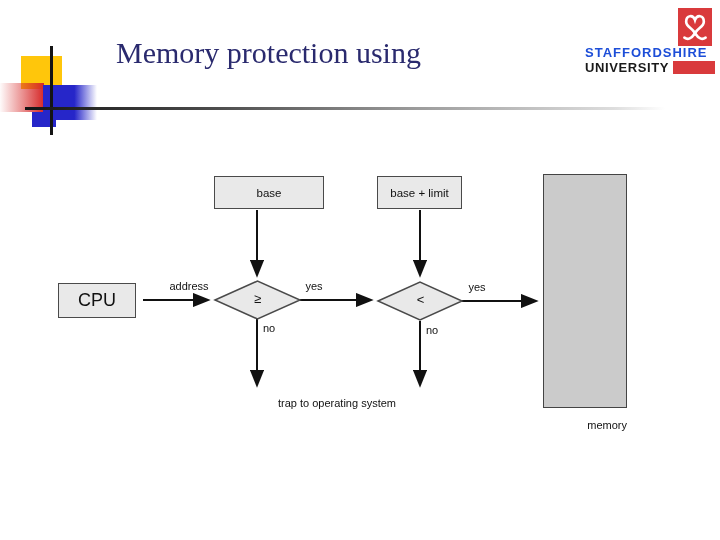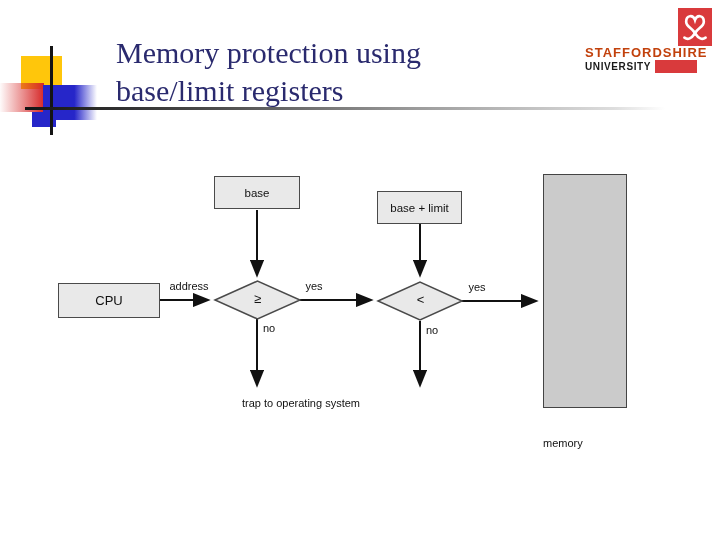--- a/index.html
+++ b/index.html
@@ -22,62 +22,61 @@
   .title{
     position:absolute;left:92px;top:14px;width:520px;
     font-family:"Liberation Serif",serif;font-size:30px;line-height:38px;
     color:#2a2a6e;font-weight:400;margin-left:24px;
   }
   .title span{display:block;}
   
   .knot{position:absolute;left:678px;top:8px;width:34px;height:38px;background:#d93a3c;
     display:flex;align-items:center;justify-content:center;}
   .logo-line1{position:absolute;left:585px;top:45px;width:130px;
-    font-size:13px;font-weight:700;letter-spacing:1px;color:#c2410c;white-space:nowrap;}
+    font-size:13px;font-weight:700;letter-spacing:1px;color:#1d4ed8;white-space:nowrap;}
   .logo-line2{position:absolute;left:585px;top:60px;width:135px;
-    font-size:10px;font-weight:700;letter-spacing:0.6px;color:#1a1a1a;white-space:nowrap;
+    font-size:13px;font-weight:700;letter-spacing:0.6px;color:#1a1a1a;white-space:nowrap;
     display:flex;align-items:center;}
   .logo-redbar{display:inline-block;width:42px;height:13px;background:#d93a3c;margin-left:4px;}
   
   .flow-svg{position:absolute;left:0;top:0;pointer-events:none;}
   .box{
     position:absolute;background:#e9e9e9;border:1.5px solid #4a4a4a;
     display:flex;align-items:center;justify-content:center;
     font-size:11.5px;color:#111;box-sizing:border-box;
   }
-  .box-base{left:214px;top:176px;width:86px;height:33px;}
-  .box-baselimit{left:377px;top:176px;width:85px;height:33px;margin-top:15px;}
-  .box-cpu{left:58px;top:283px;width:102px;height:35px;font-size:13px;}
+  .box-base{left:214px;top:176px;width:110px;height:33px;}
+  .box-baselimit{left:377px;top:176px;width:85px;height:33px;}
+  .box-cpu{left:58px;top:283px;width:78px;height:35px;font-size:18px;}
   .box-memory{left:543px;top:174px;width:84px;height:234px;background:#cbcbcb;border:1.5px solid #444;}
   .lbl{position:absolute;font-size:11px;color:#111;}
   .lbl-center{text-align:center;}
   .lbl-address{left:148px;top:280px;width:52px;margin-left:15px;}
   .lbl-yes1{left:301px;top:280px;width:26px;}
   .lbl-yes2{left:464px;top:281px;width:26px;}
   .lbl-no1{left:263px;top:322px;width:26px;}
   .lbl-no2{left:426px;top:324px;width:26px;}
   .lbl-d1{left:237px;top:291px;width:41px;text-align:center;font-size:13px;}
   .lbl-d2{left:400px;top:292px;width:41px;text-align:center;font-size:13px;}
-  .lbl-trap{left:242px;top:395px;width:190px;line-height:16px;}
+  .lbl-trap{left:242px;top:395px;width:190px;text-align:center;line-height:16px;}
   .lbl-trap span{display:block;}
-  .lbl-memory{left:543px;top:437px;width:84px;text-align:left;}
+  .lbl-memory{left:543px;top:419px;width:84px;text-align:right;}
 </style>
 </head>
 <body>
 
 <div class="dec dec-yellow"></div>
 <div class="dec dec-red"></div>
 <div class="dec dec-blue-main"></div>
 <div class="dec dec-blue-tab"></div>
 <div class="dec dec-vline"></div>
 <div class="dec dec-hrule"></div>
 
 <h1 class="title">
   <span>Memory protection using</span>
-  <span>base/limit registers</span>
 </h1>
 
 <div class="knot">
   <svg width="30" height="34" viewBox="0 0 34 38" aria-hidden="true">
     <g stroke="#ffffff" stroke-width="3" fill="none" stroke-linecap="round">
       <path d="M7 13 C7 5 15 5 17 11 C19 5 27 5 27 13 C27 19 20 20 17 26 C14 20 7 19 7 13 Z"></path>
       <path d="M17 26 C13 32 9 34 5 31"></path>
       <path d="M17 26 C21 32 25 34 29 31"></path>
     </g>
   </svg>

